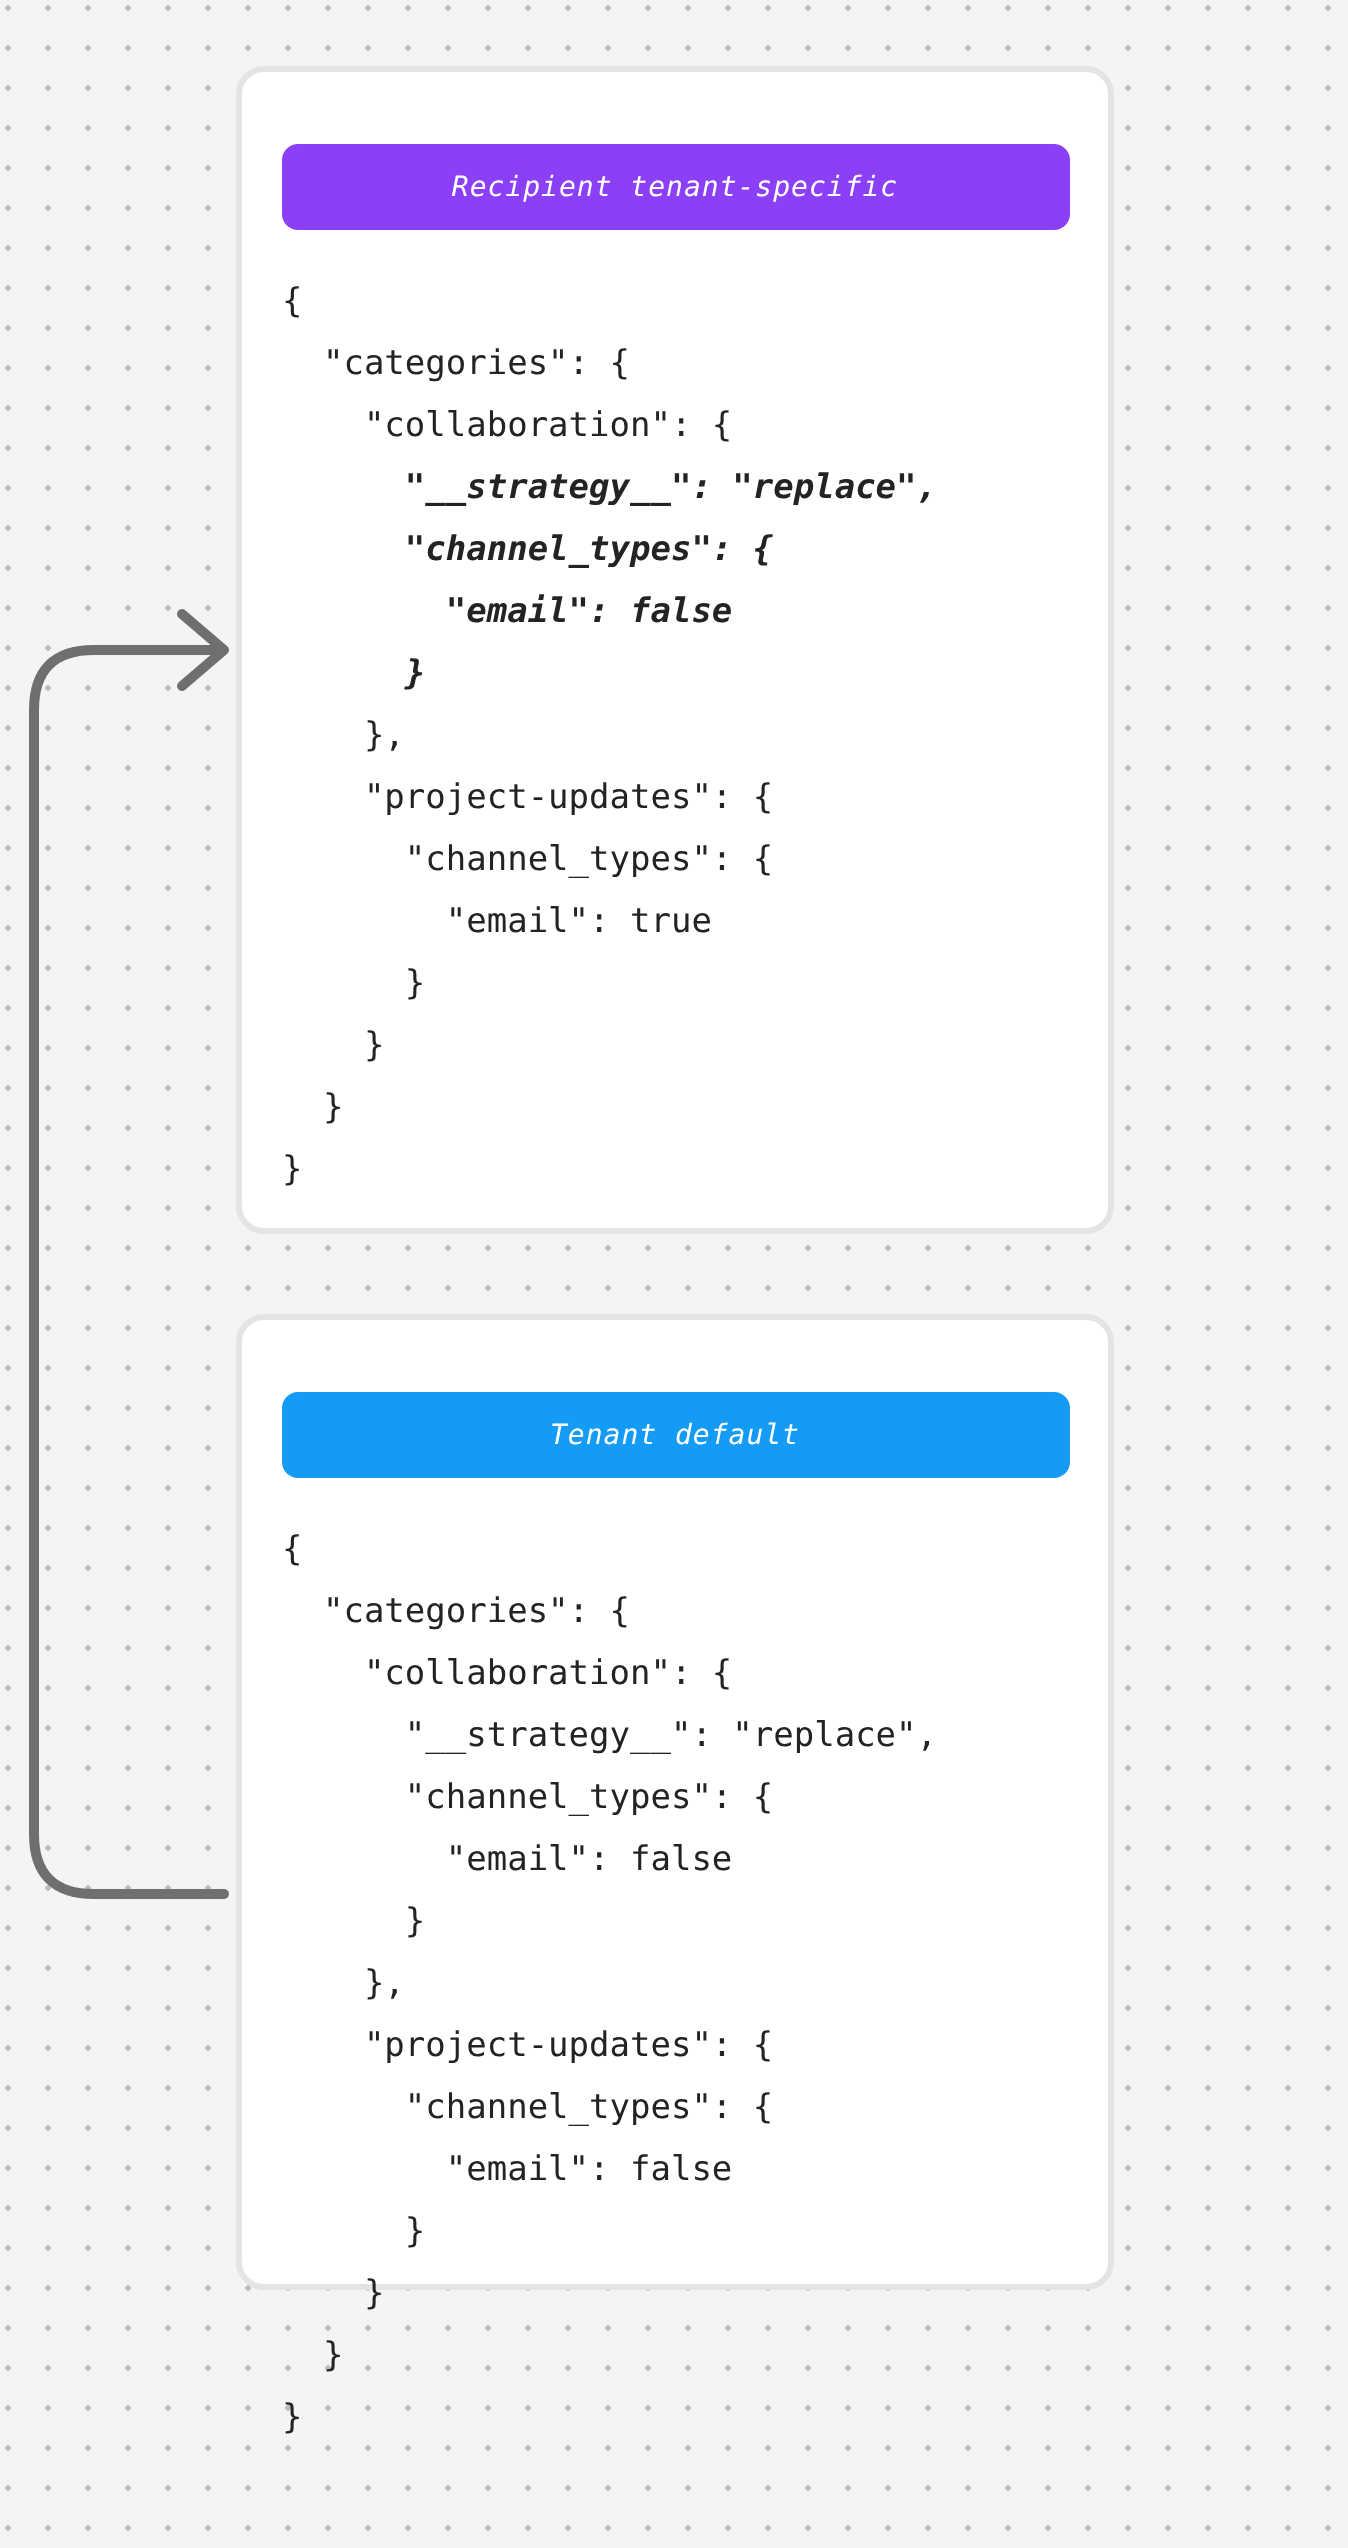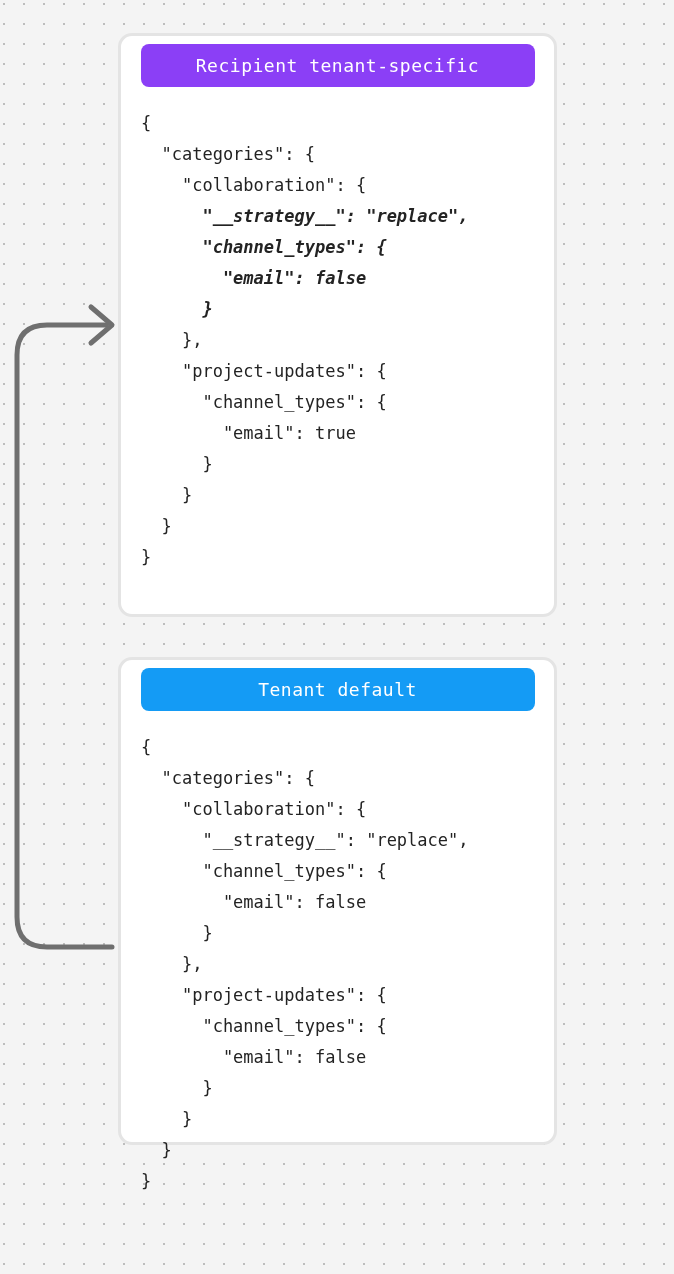--- a/index.html
+++ b/index.html
@@ -40,31 +40,32 @@
   }
   .card-top {
     top: 33px;
     height: 584px;
   }
   .card-bottom {
     top: 657px;
     height: 488px;
   }
   .badge {
-    margin: 8px auto 0 auto;
+    margin: 36px auto 0 auto;
     width: 394px;
     height: 43px;
     border-radius: 8px;
     display: flex;
     align-items: center;
     justify-content: center;
     color: #ffffff;
-    font-size: 18px;
+    font-size: 14px;
     letter-spacing: 0.5px;
     white-space: pre;
+    font-style: italic;
   }
   .code {
     margin: 0;
     padding: 21px 0 0 20px;
     font-size: 17px;
     line-height: 31px;
     color: #232323;
     white-space: pre;
   }
   .code-line {

